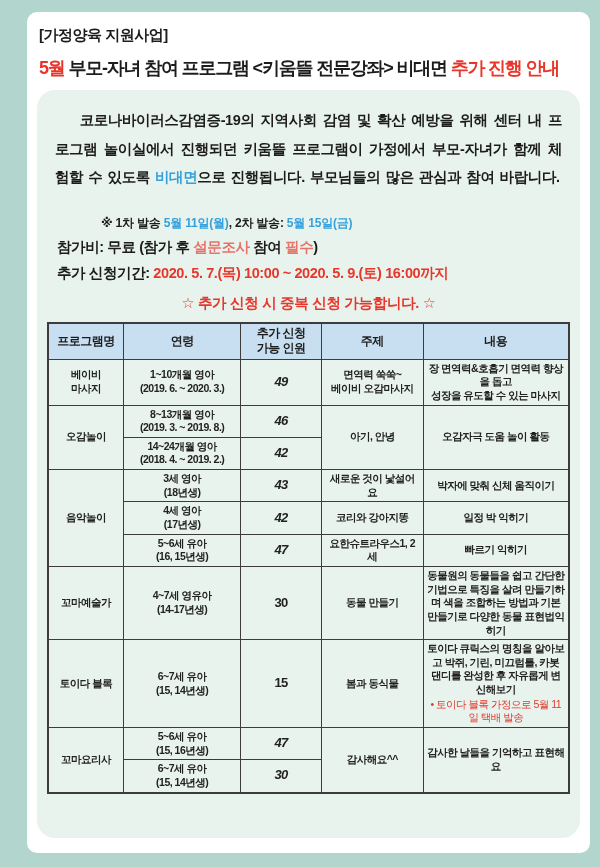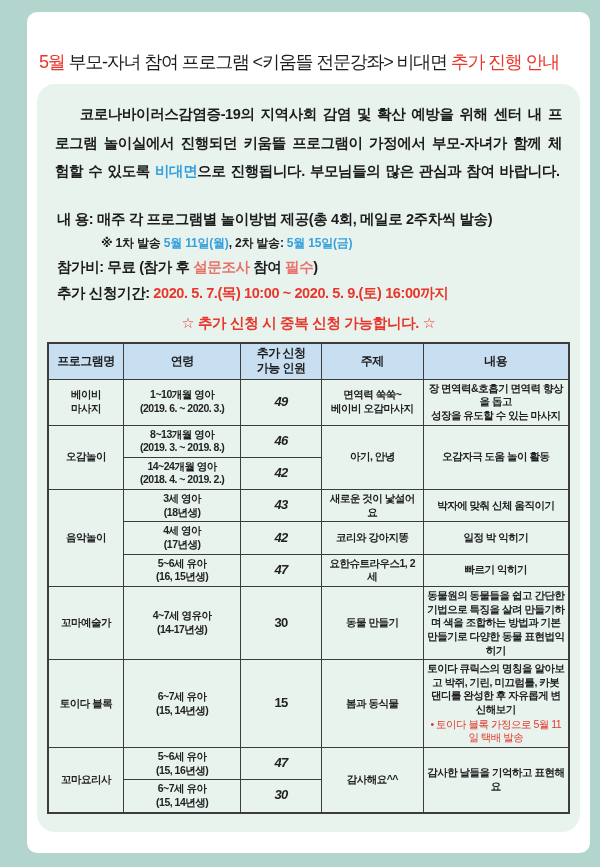--- a/index.html
+++ b/index.html
@@ -21,21 +21,21 @@
     font-family:"Liberation Sans","DejaVu Sans",sans-serif;
     color:var(--ink);
     position:relative;
   }
   .card{
     position:absolute;left:27px;top:12px;width:563px;height:841px;
     background:#ffffff;border-radius:10px;overflow:hidden;
   }
   .header{padding:14px 12px 8px 12px;}
   .category{font-size:15px;font-weight:800;letter-spacing:-0.5px;}
-  .title{margin-top:24px;font-size:18px;font-weight:400;letter-spacing:-1.2px;white-space:nowrap;}
+  .title{margin-top:11px;font-size:18px;font-weight:700;letter-spacing:-1.2px;white-space:nowrap;}
   .title .red{color:var(--accent-red);}
   .panel{
     margin:2px 10px 0 10px;height:748px;
     background:var(--panel-bg);border-radius:18px;
     padding:12px 10px 8px 10px;
   }
   .intro{
     margin:4px 8px 0 8px;font-size:14.5px;font-weight:700;line-height:1.98;
     text-indent:1.7em;letter-spacing:-0.4px;word-spacing:1.5px;text-align:justify;
   }
@@ -66,29 +66,29 @@
   td.count{font-style:italic;font-size:13px;}
   td.count.upright{font-style:normal;}
   .desc-note{display:block;color:var(--note-red);font-weight:400;margin-top:1px;text-align:center;}
 </style>
 </head>
 <body>
 
 <div class="card">
 
   <div class="header">
+    <div class="category">[가정양육 지원사업]</div>
     <div class="title"><span class="red">5월</span><span> 부모-자녀 참여 프로그램 &lt;키움뜰 전문강좌&gt; 비대면 </span><span class="red">추가 진행 안내</span></div>
   </div>
 
   <div class="panel">
 
     <p class="intro"><span>코로나바이러스감염증-19의 지역사회 감염 및 확산 예방을 위해 센터 내 프로그램 놀이실에서 진행되던 키움뜰 프로그램이 가정에서 부모-자녀가 함께 체험할 수 있도록 </span><span class="hl-blue">비대면</span><span>으로 진행됩니다. 부모님들의 많은 관심과 참여 바랍니다.</span></p>
 
     <div class="details">
-      <div class="row"><span>내 용: </span><span>매주 각 프로그램별 놀이방법 제공(총 4회, 메일로 2주차씩 발송)</span></div>
       <div class="sub"><span>※ 1차 발송 </span><span class="blue-t">5월 11일(월)</span><span>, 2차 발송: </span><span class="blue-t">5월 15일(금)</span></div>
       <div class="row"><span>참가비: </span><span>무료 (참가 후 </span><span class="salmon-t">설문조사</span><span> 참여 </span><span class="salmon-t">필수</span><span>)</span></div>
       <div class="row"><span>추가 신청기간: </span><span class="red-t">2020. 5. 7.(목) 10:00 ~ 2020. 5. 9.(토) 16:00까지</span></div>
     </div>
 
     <div class="star-line">☆  추가 신청 시 중복 신청 가능합니다.  ☆</div>
 
     <table>
       <colgroup>
         <col style="width:14.5%">

